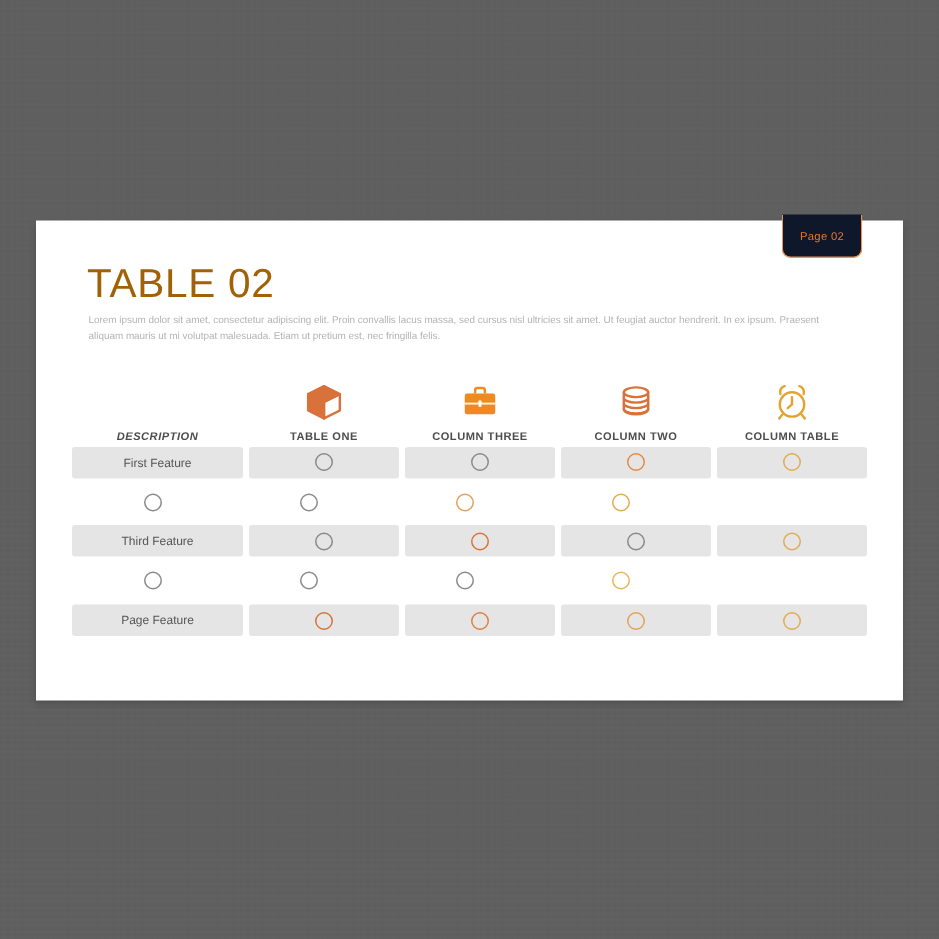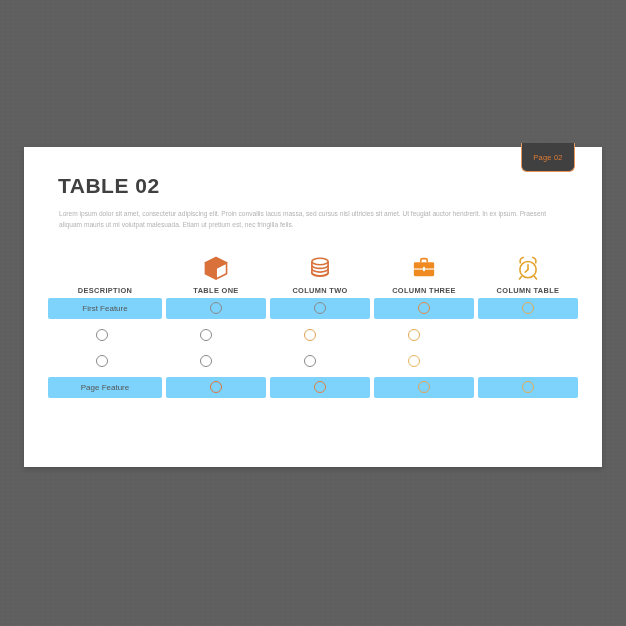--- a/index.html
+++ b/index.html
@@ -39,29 +39,29 @@
     height: 28px;
     border: 1px solid #e8955a;
     border-top: none;
     border-radius: 0 0 6px 6px;
     display: flex;
     align-items: center;
     justify-content: center;
     font-size: 7.5px;
     color: #e07b33;
     letter-spacing: 0.2px;
-    background: #404040;
+    background: #0f172a;
   }
   #title {
     position: absolute;
     left: 34px;
     top: 27px;
-    font-size: 21px;
-    font-weight: 700;
-    color: #404040;
+    font-size: 27px;
+    font-weight: 400;
+    color: #a16207;
     letter-spacing: 0.5px;
   }
   #intro {
     position: absolute;
     left: 35px;
     top: 61px;
     width: 505px;
     font-size: 6.6px;
     line-height: 11px;
     color: #b3b3b3;
@@ -79,20 +79,21 @@
   }
   .head-cell {
     display: flex;
     flex-direction: column;
     align-items: center;
     justify-content: flex-end;
   }
   .head-cell.desc {
     width: 114px;
     align-items: center;
+    font-style: italic;
   }
   .head-cell.col {
     width: 100px;
     margin-left: 4px;
   }
   .head-icon {
     height: 30px;
     display: flex;
     align-items: flex-end;
     justify-content: center;
@@ -121,21 +122,21 @@
   .cell.desc {
     width: 114px;
     font-size: 8px;
     color: #555555;
   }
   .cell.val {
     width: 100px;
     margin-left: 4px;
   }
   .body-row.shaded .cell {
-    background: #7dd3fc;
+    background: #e5e5e5;
   }
   .circle {
     width: 12px;
     height: 12px;
     border-radius: 50%;
     border: 1.4px solid #8a8a8a;
     box-sizing: border-box;
   }
 </style>
 </head>
@@ -164,47 +165,47 @@
         <div class="head-icon">
           <svg width="26" height="26" viewBox="0 0 32 32">
             <polygon points="16,3 29,9.5 16,16 3,9.5" fill="#d9713a"></polygon>
             <polygon points="3,9.5 16,16 16,29.5 3,23" fill="#d9713a"></polygon>
             <polygon points="29,9.5 29,23 16,29.5 16,16" fill="#ffffff" stroke="#d9713a" stroke-width="2" stroke-linejoin="round"></polygon>
             <polygon points="16,3 29,9.5 16,16 3,9.5" fill="none" stroke="#d9713a" stroke-width="2" stroke-linejoin="round"></polygon>
             <polygon points="3,9.5 16,16 16,29.5 3,23" fill="none" stroke="#d9713a" stroke-width="2" stroke-linejoin="round"></polygon>
           </svg>
         </div>
         <div class="head-label">TABLE ONE</div>
+      </div>
+
+      <div class="head-cell col">
+        <div class="head-icon">
+          <svg width="26" height="26" viewBox="0 0 32 32">
+            <path d="M12 9 V6.5 a2 2 0 0 1 2-2 h4 a2 2 0 0 1 2 2 V9" fill="none" stroke="#ef8a21" stroke-width="2"></path>
+            <rect x="3.5" y="9" width="25" height="17" rx="1.8" fill="#ef8a21"></rect>
+            <rect x="3.5" y="16.5" width="25" height="1.6" fill="#ffffff" opacity="0.85"></rect>
+            <rect x="14.7" y="14.5" width="2.6" height="5.5" rx="1" fill="#ffffff" opacity="0.9"></rect>
+          </svg>
+        </div>
+        <div class="head-label">COLUMN THREE</div>
       </div>
 
       <div class="head-cell col">
         <div class="head-icon">
           <svg width="26" height="26" viewBox="0 0 32 32">
             <g fill="none" stroke="#d9713a" stroke-width="2">
               <ellipse cx="16" cy="8" rx="10" ry="4"></ellipse>
               <path d="M6 8 v14 a10 4 0 0 0 20 0 V8"></path>
               <path d="M6 12.5 a10 4 0 0 0 20 0"></path>
               <path d="M6 17 a10 4 0 0 0 20 0"></path>
               <path d="M6 21.5 a10 4 0 0 0 20 0"></path>
             </g>
           </svg>
         </div>
         <div class="head-label">COLUMN TWO</div>
-      </div>
-
-      <div class="head-cell col">
-        <div class="head-icon">
-          <svg width="26" height="26" viewBox="0 0 32 32">
-            <path d="M12 9 V6.5 a2 2 0 0 1 2-2 h4 a2 2 0 0 1 2 2 V9" fill="none" stroke="#ef8a21" stroke-width="2"></path>
-            <rect x="3.5" y="9" width="25" height="17" rx="1.8" fill="#ef8a21"></rect>
-            <rect x="3.5" y="16.5" width="25" height="1.6" fill="#ffffff" opacity="0.85"></rect>
-            <rect x="14.7" y="14.5" width="2.6" height="5.5" rx="1" fill="#ffffff" opacity="0.9"></rect>
-          </svg>
-        </div>
-        <div class="head-label">COLUMN THREE</div>
       </div>
 
       <div class="head-cell col">
         <div class="head-icon">
           <svg width="26" height="26" viewBox="0 0 32 32">
             <g fill="none" stroke="#e5a32e" stroke-width="2" stroke-linecap="round">
               <circle cx="16" cy="18" r="10"></circle>
               <path d="M6.5 9.5 a5 5 0 0 1 3.5 -6.5"></path>
               <path d="M25.5 9.5 a5 5 0 0 0 -3.5 -6.5"></path>
               <path d="M8 26.5 L5.5 29.5"></path>
@@ -240,20 +241,35 @@
           <div class="cell val">
             <span class="circle" style="border-color: rgb(138, 138, 138);"></span>
           </div>
           <div class="cell val">
             <span class="circle" style="border-color: rgb(226, 162, 87);"></span>
           </div>
           <div class="cell val">
             <span class="circle" style="border-color: rgb(227, 170, 82);"></span>
           </div>
         </div>
+        <div class="body-row shaded">
+          <div class="cell desc">Third Feature</div>
+          <div class="cell val">
+            <span class="circle" style="border-color: rgb(138, 138, 138);"></span>
+          </div>
+          <div class="cell val">
+            <span class="circle" style="border-color: rgb(217, 116, 60);"></span>
+          </div>
+          <div class="cell val">
+            <span class="circle" style="border-color: rgb(138, 138, 138);"></span>
+          </div>
+          <div class="cell val">
+            <span class="circle" style="border-color: rgb(227, 170, 82);"></span>
+          </div>
+        </div>
         <div class="body-row">
           <div class="cell val">
             <span class="circle" style="border-color: rgb(138, 138, 138);"></span>
           </div>
           <div class="cell val">
             <span class="circle" style="border-color: rgb(138, 138, 138);"></span>
           </div>
           <div class="cell val">
             <span class="circle" style="border-color: rgb(138, 138, 138);"></span>
           </div>

